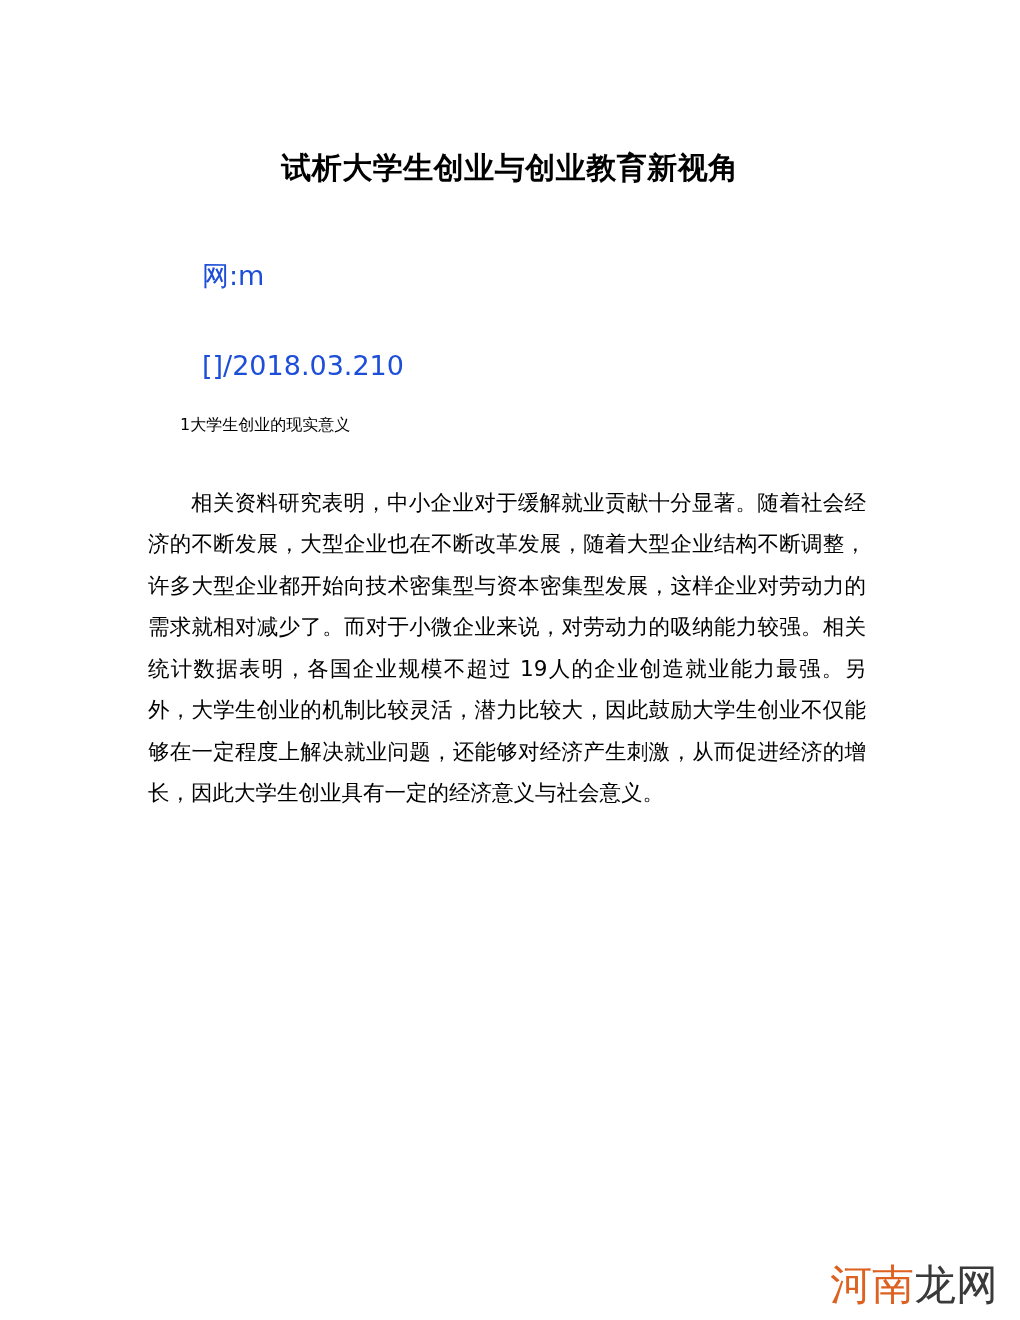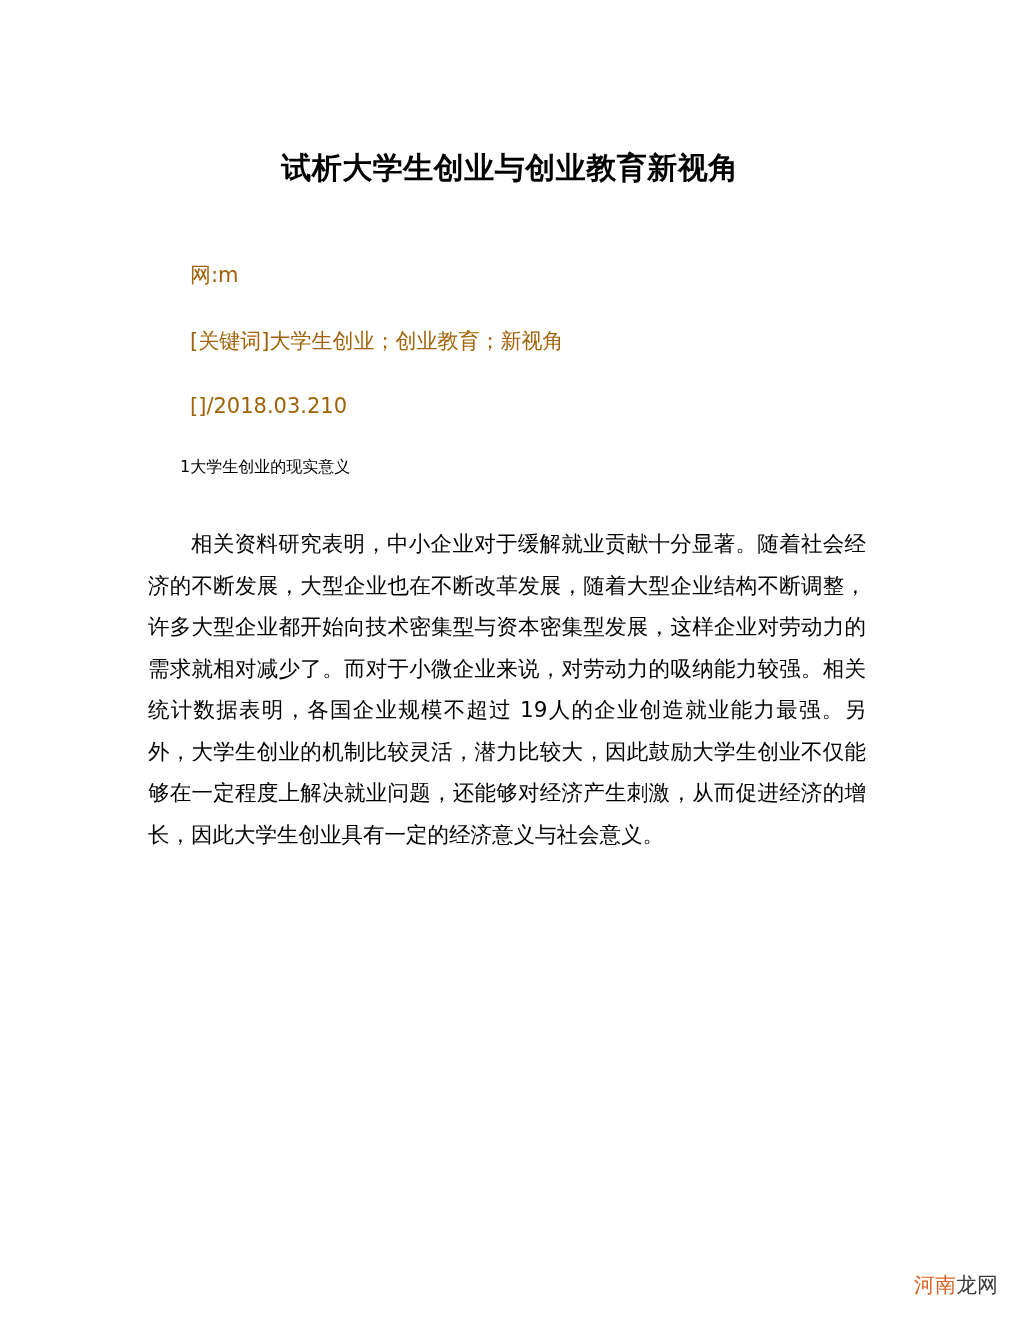--- a/index.html
+++ b/index.html
@@ -57,26 +57,26 @@
     color: #000000;
     font-family: "DejaVu Sans", "Liberation Sans", sans-serif;
   }
 
   .para.abstract {
     margin-bottom: 0;
   }
 
   
   .line {
-    font-size: 21px;
+    font-size: 27px;
     line-height: 41.5px;
     text-indent: 2em;
     margin: 0;
     white-space: nowrap;
-    color: #a16207;
+    color: #1d4ed8;
   }
 
   .spacer-lg { height: 41px; }
   .spacer-md { height: 24px; }
   .spacer-sm { height: 18px; }
 
   .heading {
     font-size: 16px;
     line-height: 41.5px;
     text-indent: 2em;
@@ -84,21 +84,21 @@
     white-space: nowrap;
     color: #000000;
     font-weight: normal;
   }
 
   
   .watermark {
     position: absolute;
     right: 22px;
     bottom: 16px;
-    font-size: 21px;
+    font-size: 42px;
     line-height: 38px;
     font-weight: 500;
     letter-spacing: 0px;
     white-space: nowrap;
     font-family: "DejaVu Sans", "Liberation Sans", sans-serif;
   }
   .wm-a { color: #dd6222; }
   .wm-b { color: #3a3a3a; }
 </style>
 </head>
@@ -110,21 +110,20 @@
 
   <div class="content">
 
 
     <div class="spacer-lg"></div>
 
     <p class="line">网:m</p>
 
     <div class="spacer-md"></div>
 
-    <p class="line">[关键词]大学生创业；创业教育；新视角</p>
 
     <div class="spacer-md"></div>
 
     <p class="line">[]/2018.03.210</p>
 
     <div class="spacer-sm"></div>
 
     <p class="heading">1大学生创业的现实意义</p>
 
     <div class="spacer-sm"></div>

